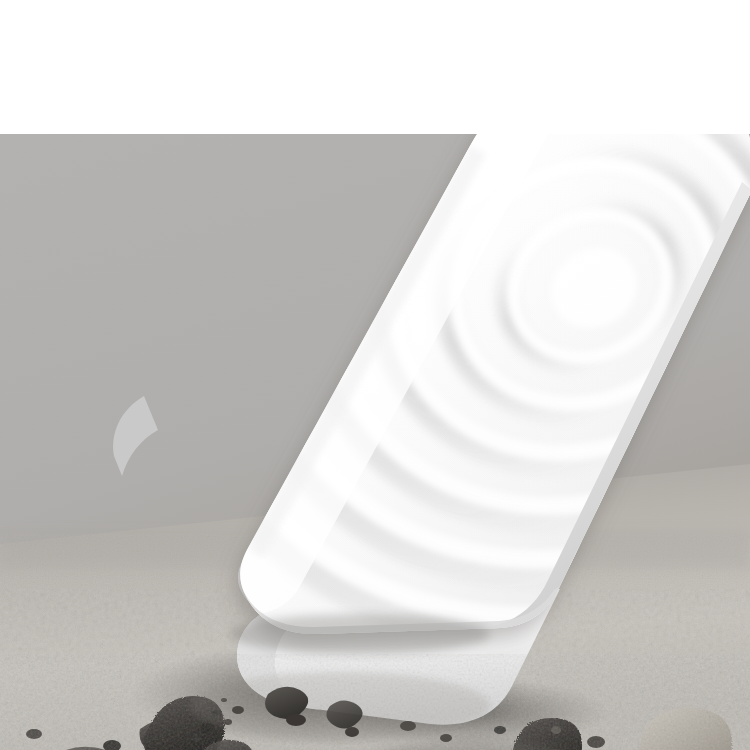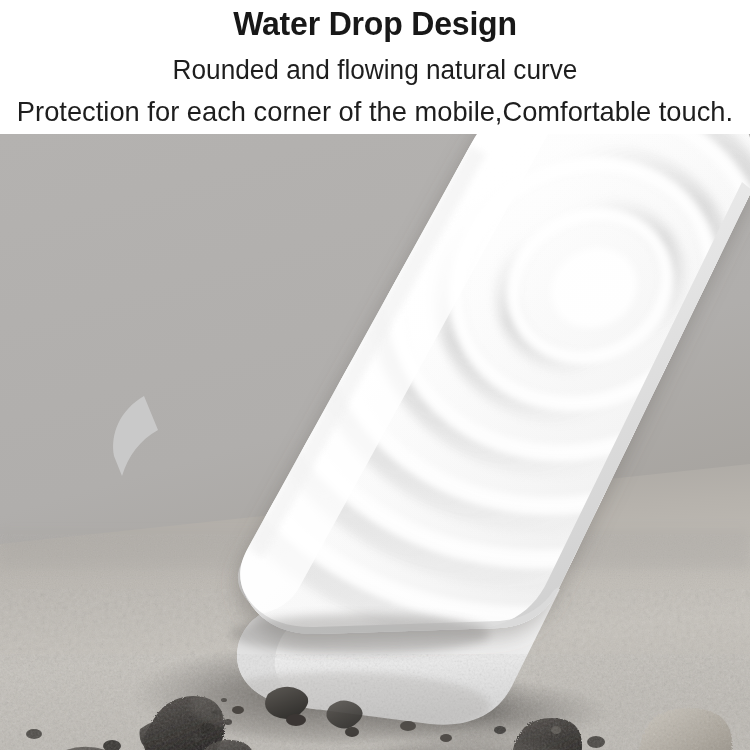--- a/index.html
+++ b/index.html
@@ -82,25 +82,20 @@
     width: 750px;
     height: 616px;
     display: block;
   }
 </style>
 </head>
 <body>
 
 <div id="page">
 
-  <div id="header">
-    <div id="title">Water Drop Design</div>
-    <div id="subtitle1">Rounded and flowing natural curve</div>
-    <div id="subtitle2">Protection for each corner of the mobile,Comfortable touch.</div>
-  </div>
 
   <div id="photo">
 
     <svg class="layer" viewBox="0 0 750 616" preserveAspectRatio="none">
       <defs>
         <linearGradient id="bgGrad" x1="0" y1="0" x2="0.35" y2="1">
           <stop offset="0%" stop-color="#b4b2b0"></stop>
           <stop offset="55%" stop-color="#b0aeac"></stop>
           <stop offset="78%" stop-color="#a8a5a1"></stop>
           <stop offset="100%" stop-color="#9d9a96"></stop>

